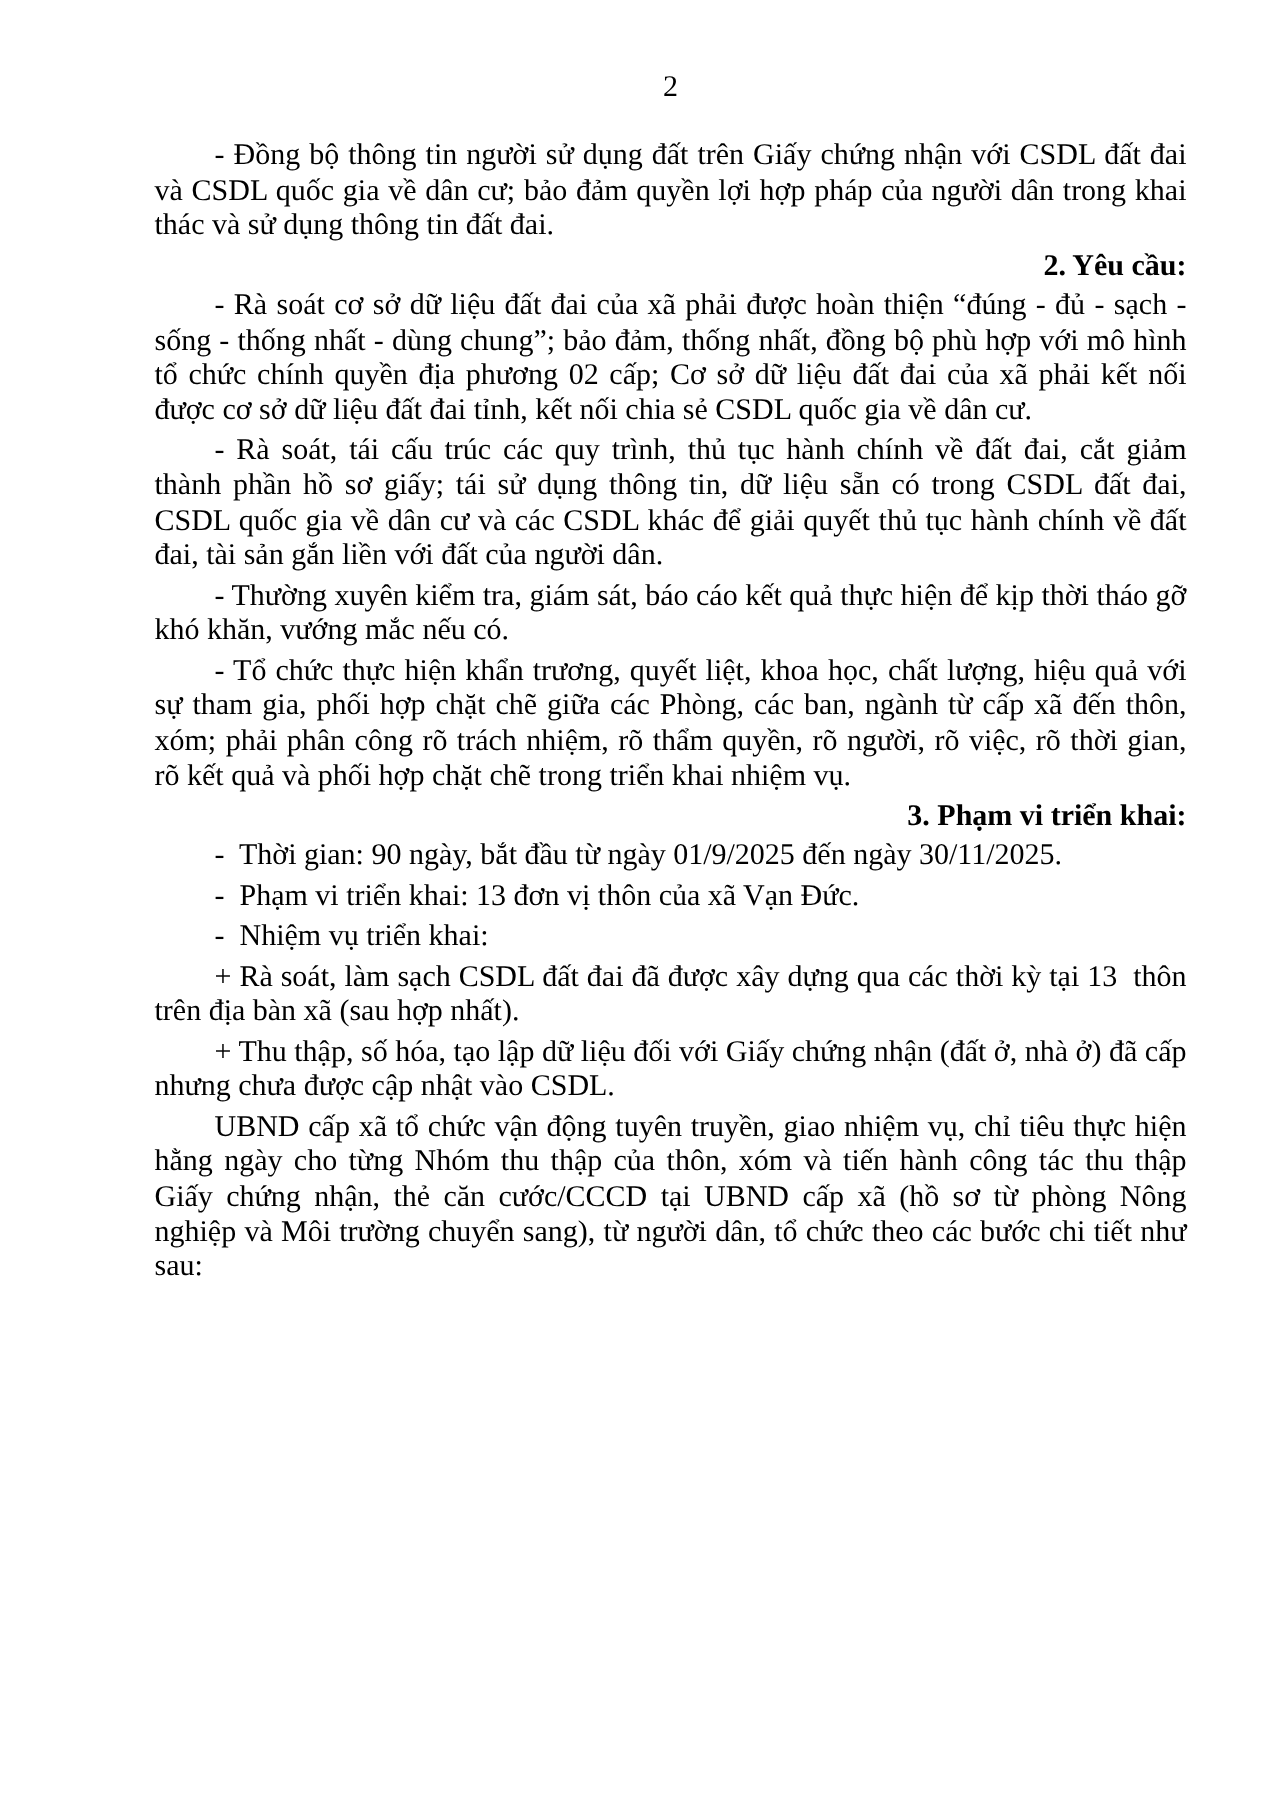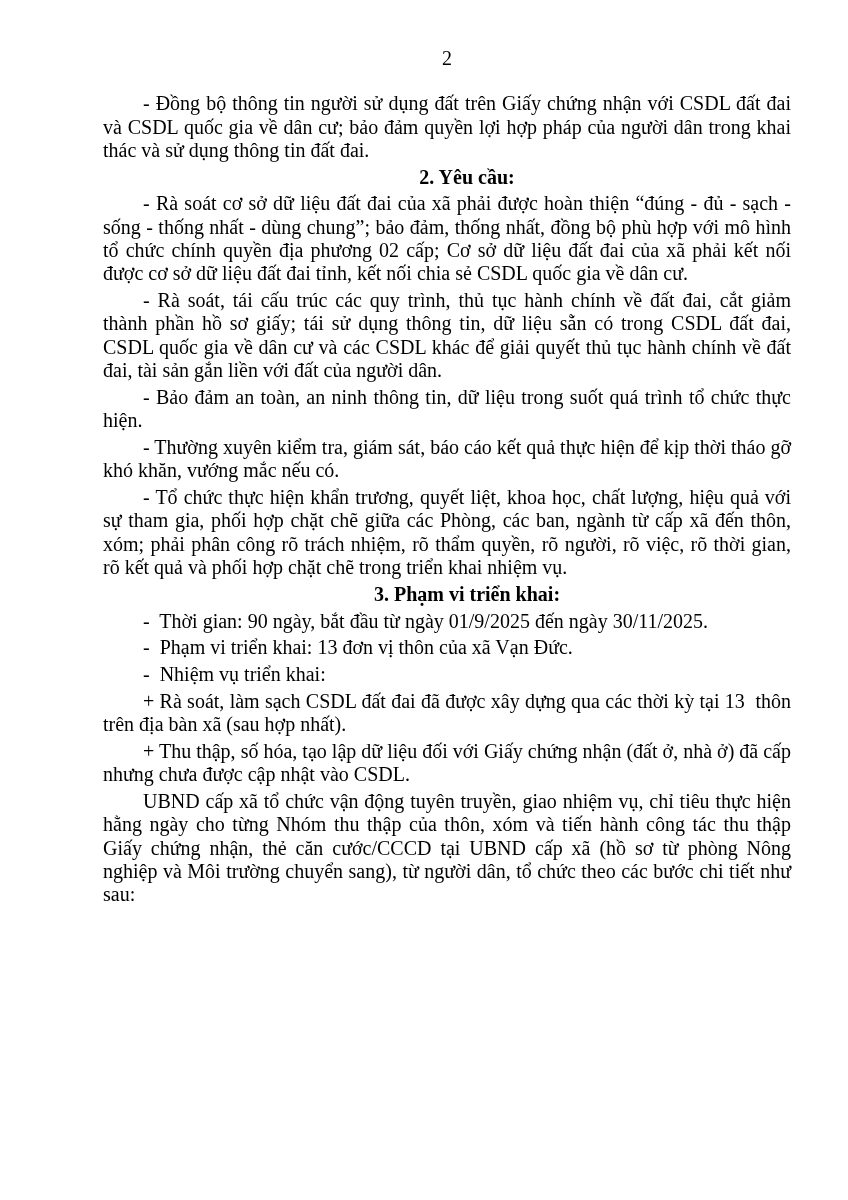--- a/index.html
+++ b/index.html
@@ -22,37 +22,36 @@
     margin: 0 0 22px 0;
   }
   .doc p {
     margin: 3.5px 0;
     text-indent: 40px;
     text-align: justify;
     white-space: pre-wrap;
   }
   .doc p.heading {
     font-weight: bold;
-    text-align: center;
+    text-align: right;
   }
   .doc p.bold {
     font-weight: bold;
   }
 </style>
 </head>
 <body>
 
 <div class="page">
   <div class="pagenum">2</div>
   <div class="doc">
     <p>- Đồng bộ thông tin người sử dụng đất trên Giấy chứng nhận với CSDL đất đai và CSDL quốc gia về dân cư; bảo đảm quyền lợi hợp pháp của người dân trong khai thác và sử dụng thông tin đất đai.</p>
     <p class="heading">2. Yêu cầu:</p>
     <p>- Rà soát cơ sở dữ liệu đất đai của xã phải được hoàn thiện “đúng - đủ - sạch - sống - thống nhất - dùng chung”; bảo đảm, thống nhất, đồng bộ phù hợp với mô hình tổ chức chính quyền địa phương 02 cấp; Cơ sở dữ liệu đất đai của xã phải kết nối được cơ sở dữ liệu đất đai tỉnh, kết nối chia sẻ CSDL quốc gia về dân cư.</p>
     <p>- Rà soát, tái cấu trúc các quy trình, thủ tục hành chính về đất đai, cắt giảm thành phần hồ sơ giấy; tái sử dụng thông tin, dữ liệu sẵn có trong CSDL đất đai, CSDL quốc gia về dân cư và các CSDL khác để giải quyết thủ tục hành chính về đất đai, tài sản gắn liền với đất của người dân.</p>
-    <p>- Bảo đảm an toàn, an ninh thông tin, dữ liệu trong suốt quá trình tổ chức thực hiện.</p>
     <p>- Thường xuyên kiểm tra, giám sát, báo cáo kết quả thực hiện để kịp thời tháo gỡ khó khăn, vướng mắc nếu có.</p>
     <p>- Tổ chức thực hiện khẩn trương, quyết liệt, khoa học, chất lượng, hiệu quả với sự tham gia, phối hợp chặt chẽ giữa các Phòng, các ban, ngành từ cấp xã đến thôn, xóm; phải phân công rõ trách nhiệm, rõ thẩm quyền, rõ người, rõ việc, rõ thời gian, rõ kết quả và phối hợp chặt chẽ trong triển khai nhiệm vụ.</p>
     <p class="heading">3. Phạm vi triển khai:</p>
     <p>-  Thời gian: 90 ngày, bắt đầu từ ngày 01/9/2025 đến ngày 30/11/2025.</p>
     <p>-  Phạm vi triển khai: 13 đơn vị thôn của xã Vạn Đức.</p>
     <p>-  Nhiệm vụ triển khai:</p>
     <p>+ Rà soát, làm sạch CSDL đất đai đã được xây dựng qua các thời kỳ tại 13  thôn trên địa bàn xã (sau hợp nhất).</p>
     <p>+ Thu thập, số hóa, tạo lập dữ liệu đối với Giấy chứng nhận (đất ở, nhà ở) đã cấp nhưng chưa được cập nhật vào CSDL.</p>
     <p>UBND cấp xã tổ chức vận động tuyên truyền, giao nhiệm vụ, chỉ tiêu thực hiện hằng ngày cho từng Nhóm thu thập của thôn, xóm và tiến hành công tác thu thập Giấy chứng nhận, thẻ căn cước/CCCD tại UBND cấp xã (hồ sơ từ phòng Nông nghiệp và Môi trường chuyển sang), từ người dân, tổ chức theo các bước chi tiết như sau:</p>
   </div>

